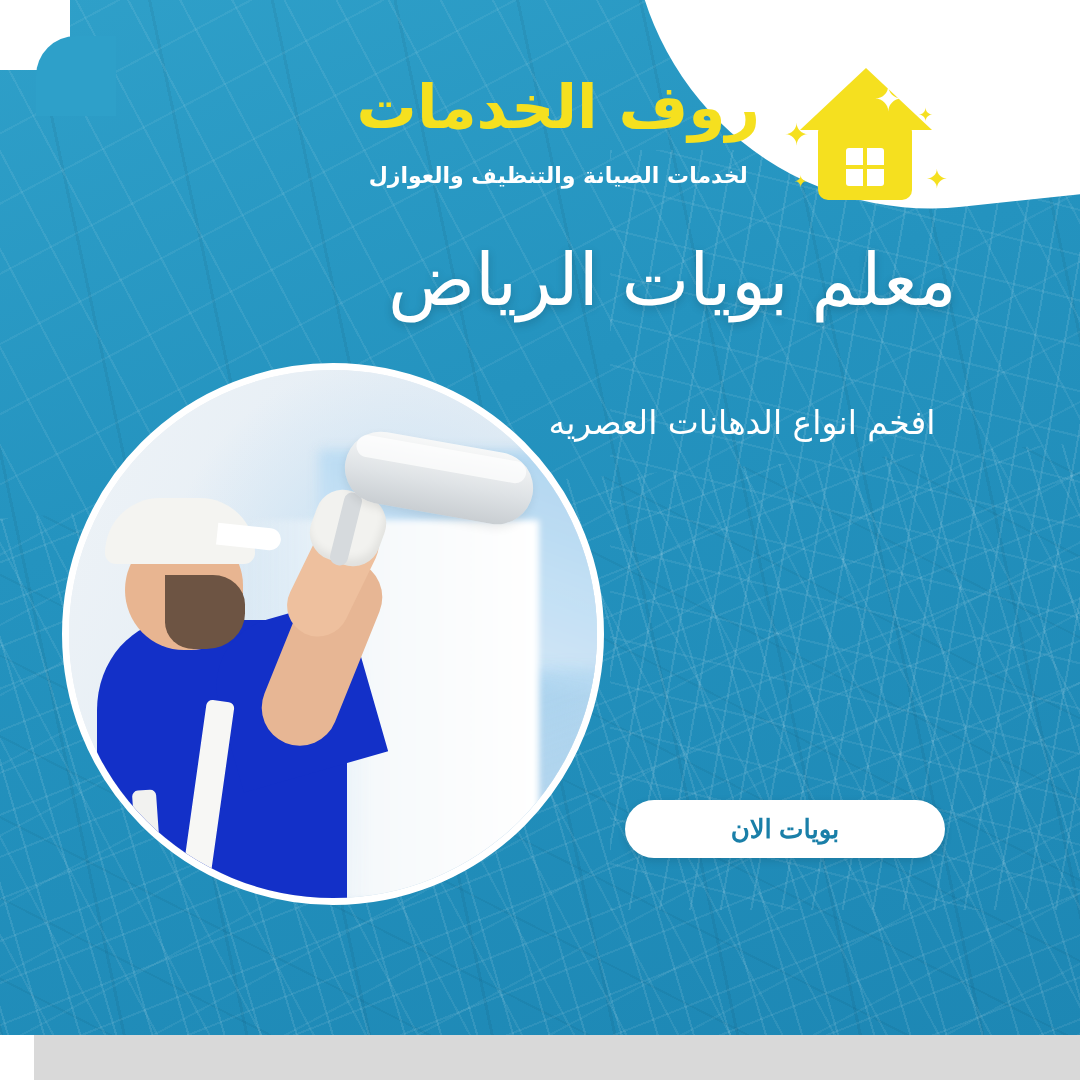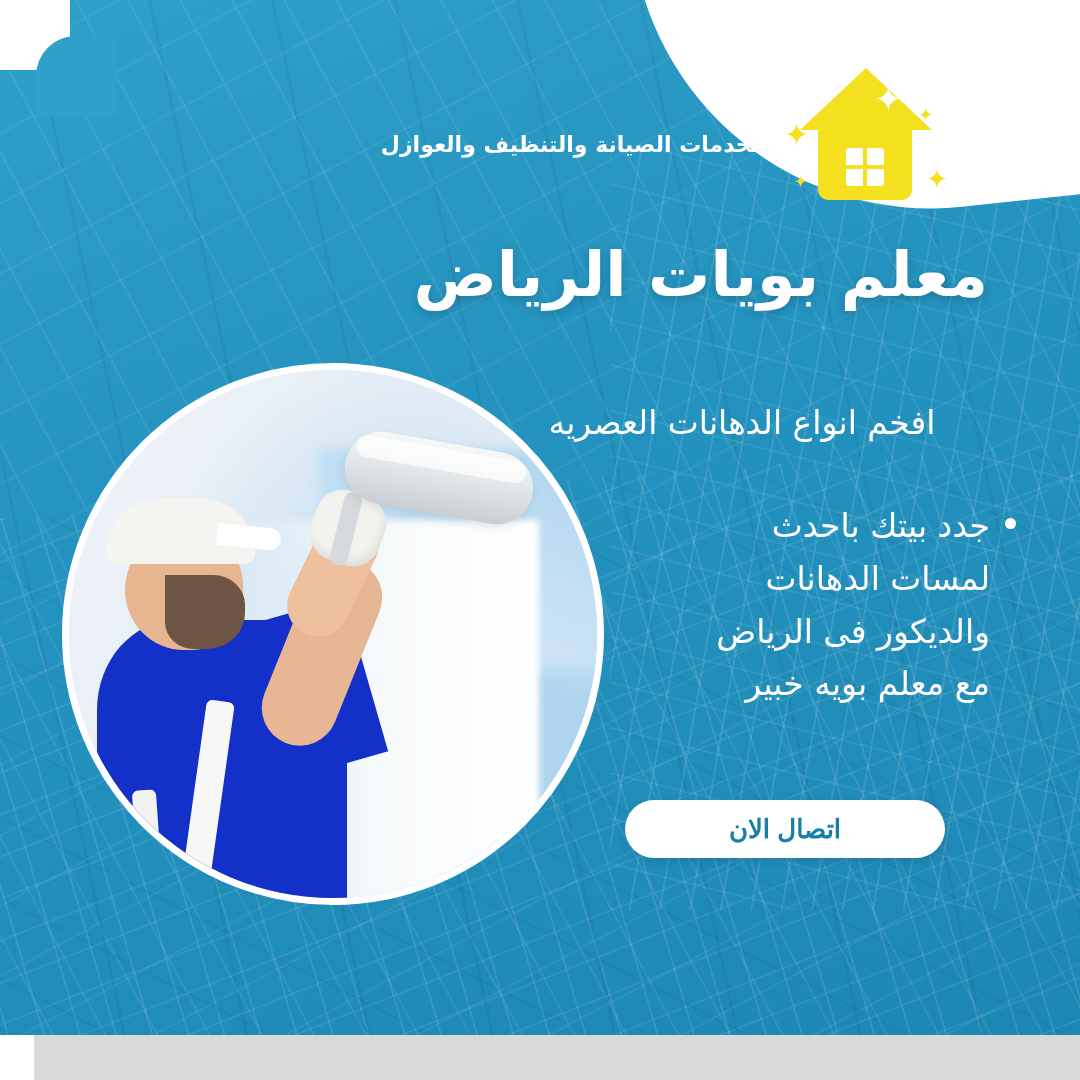--- a/index.html
+++ b/index.html
@@ -194,23 +194,23 @@
     white-space: nowrap;
   }
 
   
   .headline {
     position: absolute;
     right: 92px;
     top: 238px;
     width: 600px;
     color: #ffffff;
-    font-size: 62px;
-    font-weight: bold;
-    text-align: right;
+    font-size: 72px;
+    font-weight: normal;
+    text-align: left;
     line-height: 1.18;
     text-shadow: 0 3px 10px rgba(0,0,0,0.18);
   }
 
   
   .subcopy {
     position: absolute;
     right: 108px;
     top: 400px;
     width: 460px;
@@ -499,48 +499,32 @@
         <div class="house-body"></div>
         <div class="house-win"></div>
         <span class="sparkle sp1">✦</span>
         <span class="sparkle sp2">✦</span>
         <span class="sparkle sp3">✦</span>
         <span class="sparkle sp4">✦</span>
         <span class="sparkle sp5">✦</span>
       </div>
 
       <div class="brand-text">
+        <div class="brand-title">روف الخدمات</div>
         <div class="brand-sub">لخدمات الصيانة والتنظيف والعوازل</div>
       </div>
 
     </div>
 
     <div class="headline">معلم بويات الرياض</div>
 
     <div class="subcopy">افخم انواع الدهانات العصريه</div>
 
-    <div class="bullets">
-      <ul>
-        <li>
-          <span class="dot"></span>
-          <span>جدد بيتك باحدث</span>
-        </li>
-        <li>
-          <span>لمسات الدهانات</span>
-        </li>
-        <li>
-          <span>والديكور فى الرياض</span>
-        </li>
-        <li>
-          <span>مع معلم بويه خبير</span>
-        </li>
-      </ul>
-    </div>
-
-    <button class="cta">اتصال الان</button>
+
+    <button class="cta">بويات الان</button>
 
     <div class="photo-circle">
       <div class="ph-wall"></div>
       <div class="ph-blue-patch"></div>
       <div class="ph-blue-patch2"></div>
       <div class="ph-white-sweep"></div>
       <div class="ph-body"></div>
       <div class="ph-shoulder"></div>
       <div class="ph-strap"></div>
       <div class="ph-strap2"></div>

